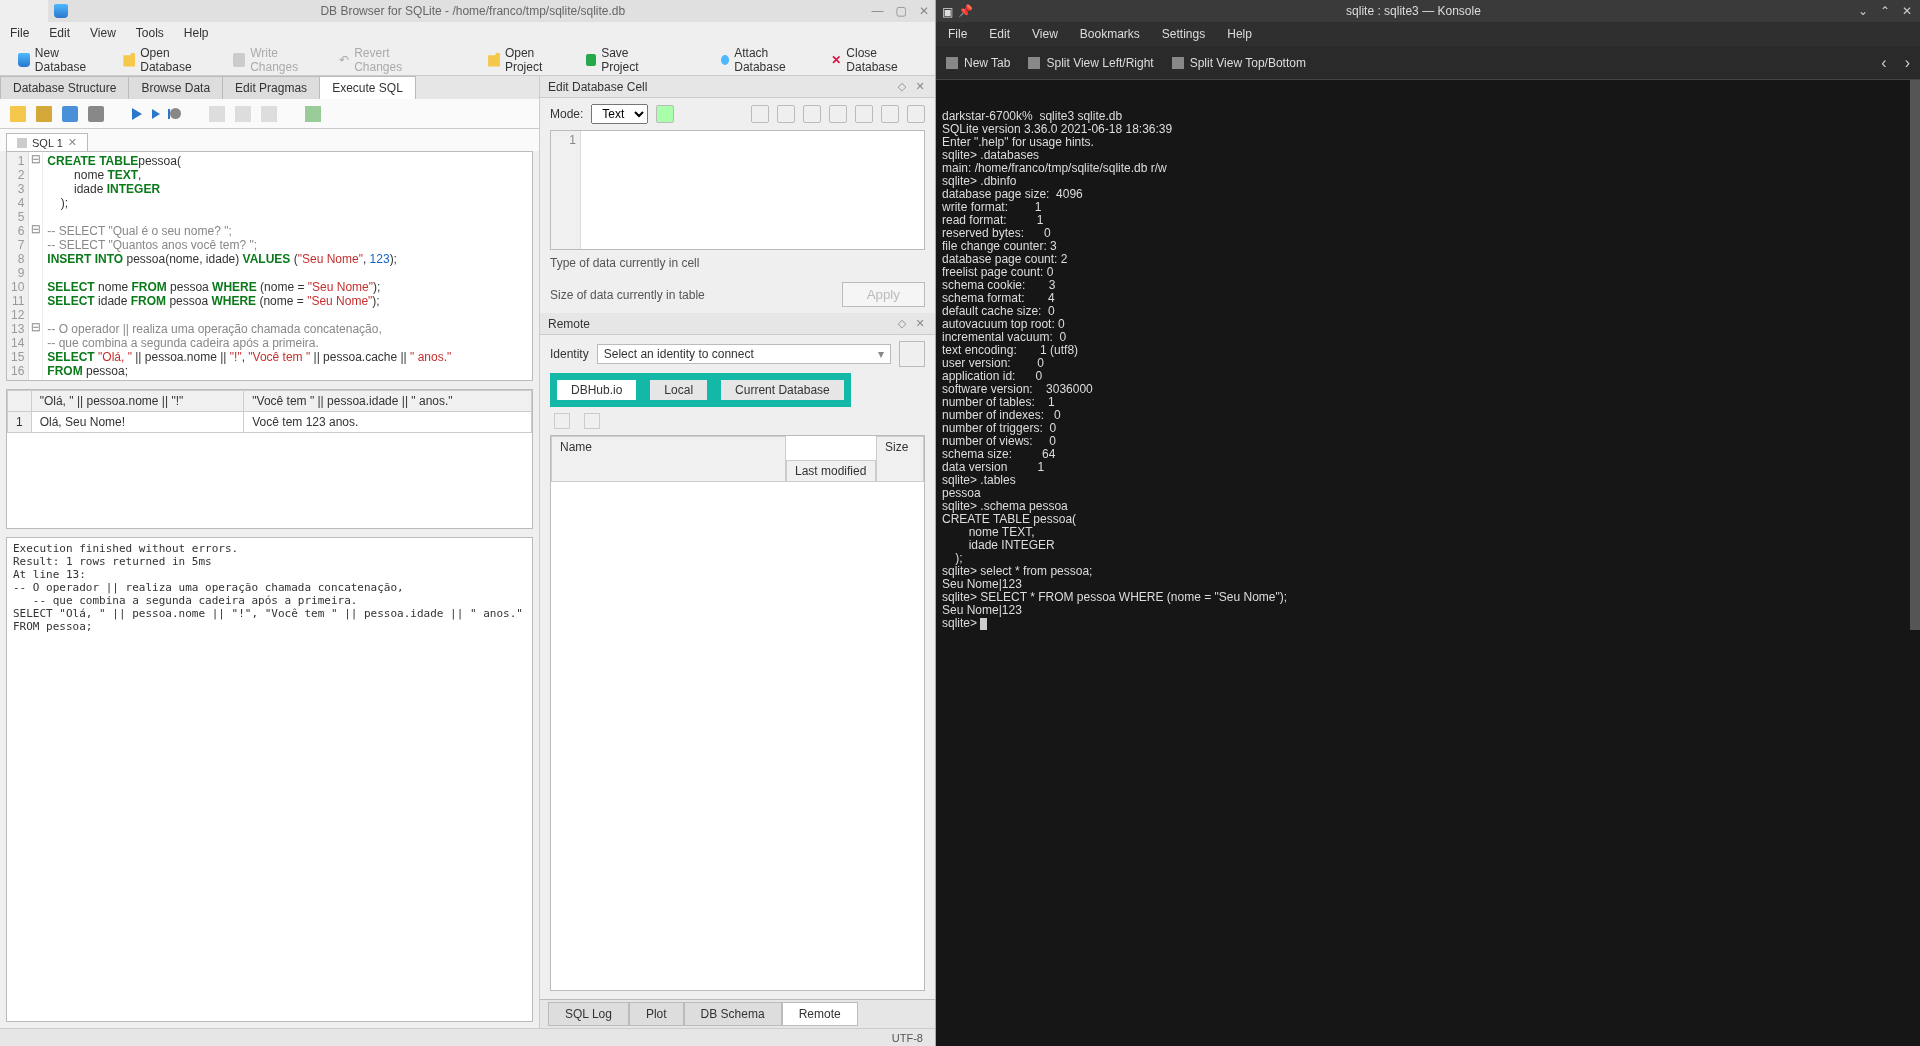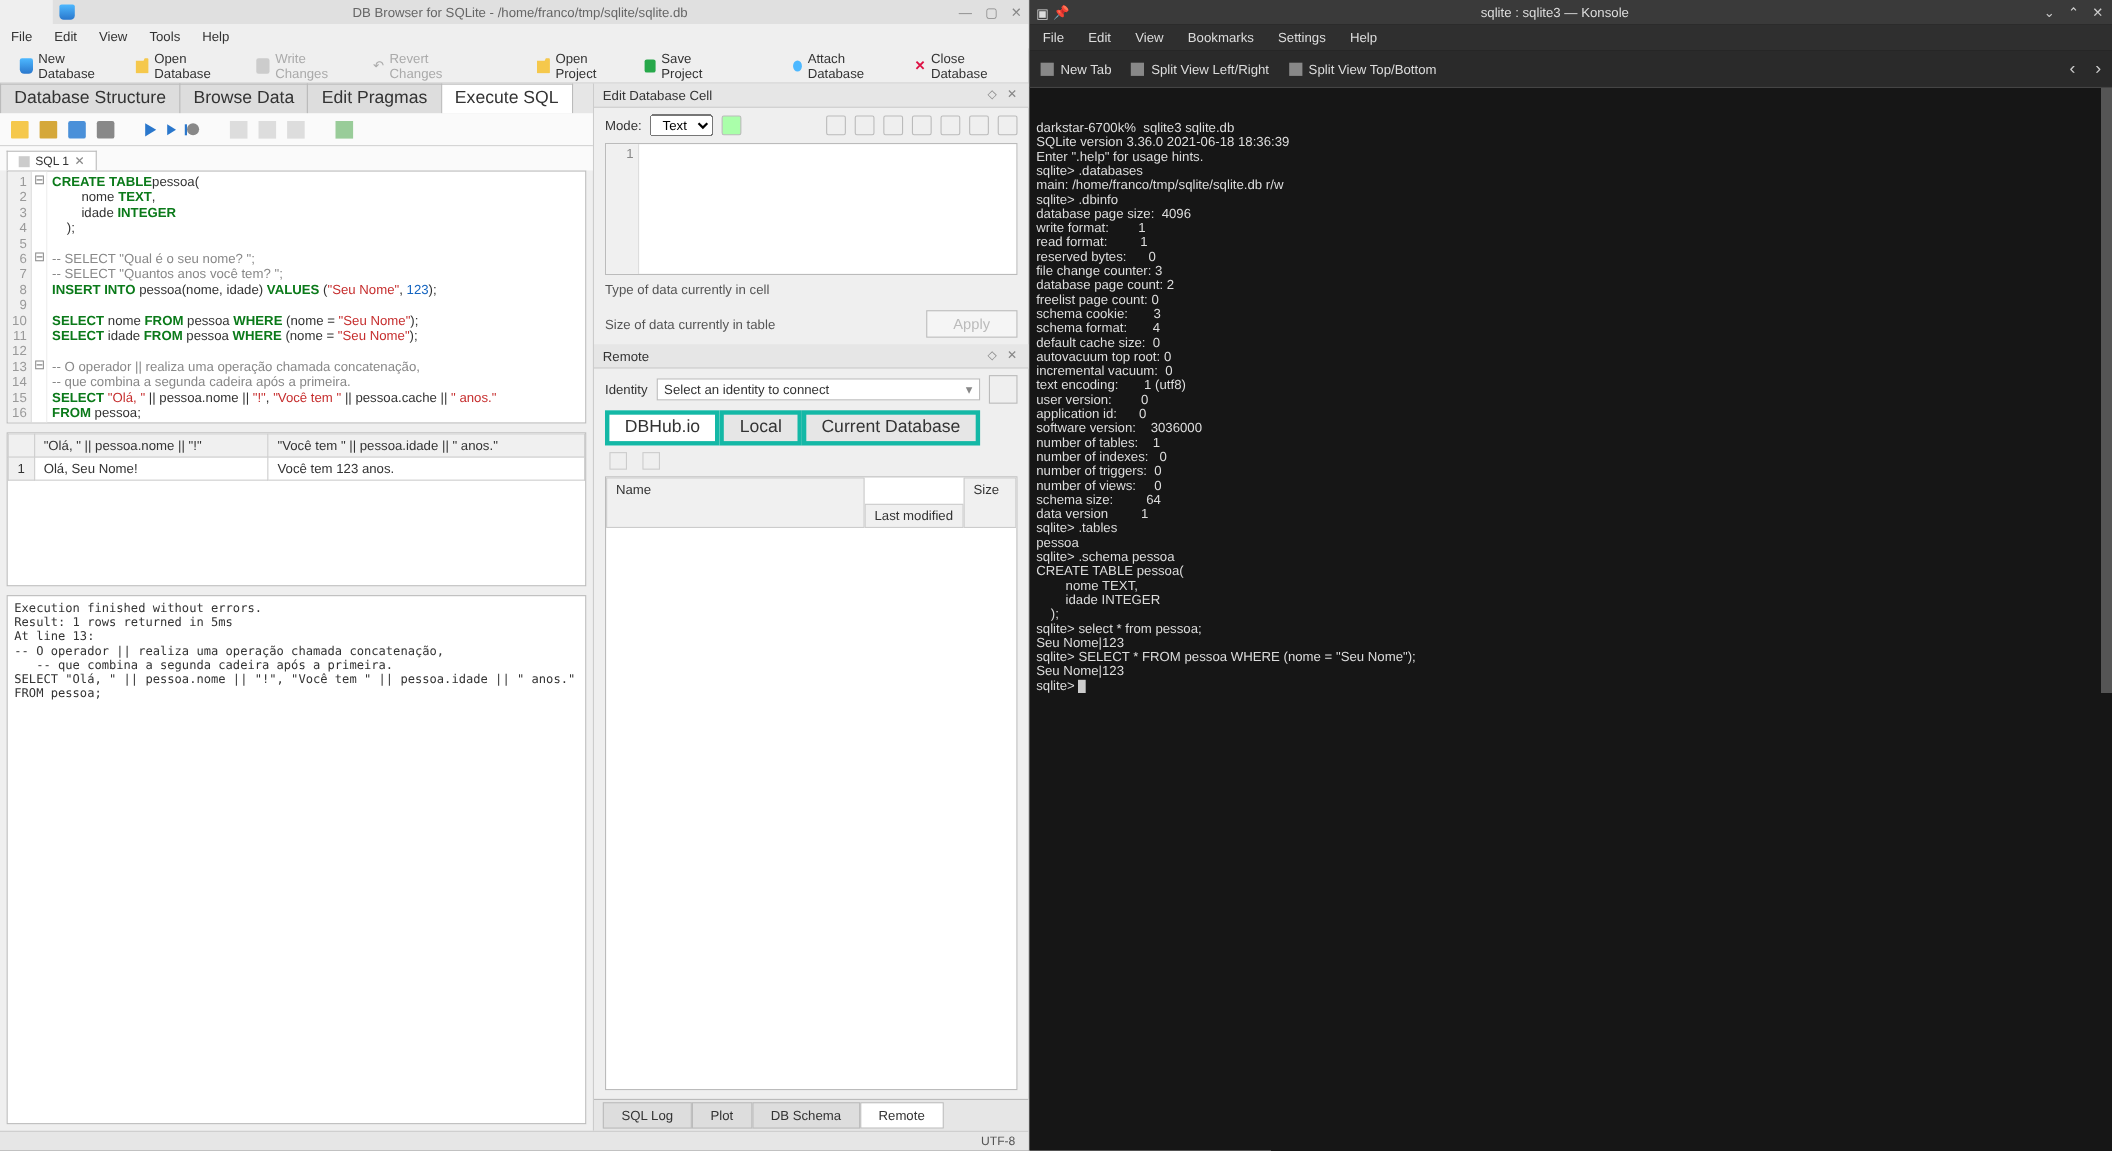--- a/index.html
+++ b/index.html
@@ -25,21 +25,21 @@
 .i-save { background: #27a84a; border-radius: 2px; width:12px;height:12px;}
 .i-attach { background: #4db8ff; border-radius:50%; width:10px;height:10px;}
 .i-close { color: #d14; font-weight:bold;}
 .tbgap { width: 40px; }
 
 .body-split { flex: 1; display: flex; }
 
 
 .leftcol { width: 540px; display: flex; flex-direction: column; border-right: 1px solid #ccc; }
 .tabs { display: flex; background: #e6e6e6; }
-.tab { padding: 4px 12px; font-size: 16px; border: 1px solid #bbb; border-bottom: none; background: #ddd; margin-right: -1px; }
+.tab { padding: 4px 12px; font-size: 12px; border: 1px solid #bbb; border-bottom: none; background: #ddd; margin-right: -1px; }
 .tab.active { background: #fff; }
 
 .sqltool { height: 30px; display: flex; align-items: center; gap: 10px; padding: 0 10px; border-bottom: 1px solid #ccc; background: #fafafa;}
 .sqltool .ic { width: 16px; height: 16px; }
 .ic-file { background:#f5c84c;border-radius:1px;}
 .ic-save{background:#4a90d9;border-radius:2px;}
 .ic-print{background:#888;border-radius:2px;}
 .ic-play{width:0;height:0;border-left:10px solid #2a77cc;border-top:6px solid transparent;border-bottom:6px solid transparent;}
 .ic-step{width:0;height:0;border-left:8px solid #2a77cc;border-top:5px solid transparent;border-bottom:5px solid transparent;position:relative;}
 .ic-step::after{content:"";position:absolute;left:8px;top:-5px;width:2px;height:10px;background:#2a77cc;}
@@ -89,21 +89,21 @@
 
 .cellstatus { padding:6px 10px; font-size:12px; color:#555; display:flex; align-items:center;}
 .cellstatus .sp{flex:1;}
 .applybtn { padding:4px 24px; border:1px solid #bbb; background:#f5f5f5; color:#bbb;}
 
 .remotesub { padding:6px 10px; display:flex; align-items:center; gap:8px;}
 .idcombo { flex:1; border:1px solid #bbb; padding:2px 6px; font-size:12px; background:#fff;}
 .rmtbtns { width:26px; height:26px; border:1px solid #bbb;}
 
 .remtabs { display:flex; padding:0 10px;}
-.remtab { padding:3px 14px; border:4px solid #14b8a6; background:#e6e6e6; font-size:16px;}
+.remtab { padding:3px 14px; border:7px solid #14b8a6; background:#e6e6e6; font-size:12px;}
 .remtab.active{ background:#fff;}
 
 .remtoolbar { padding:6px 14px; display:flex; gap:14px;}
 .remtoolbar .rt{width:16px;height:16px;border:1px solid #ccc;}
 
 .remtable { flex:1; border:1px solid #bbb; margin:0 10px; background:#fff;}
 .remtable .rh{display:flex;}
 .remtable .rh div{border:1px solid #ccc; padding:3px 8px; background:#f0f0f0; font-size:12px;}
 .remtable .rh .c1{flex:1;}
 .remtable .rh .c2{width:90px;margin-top:24px;}

